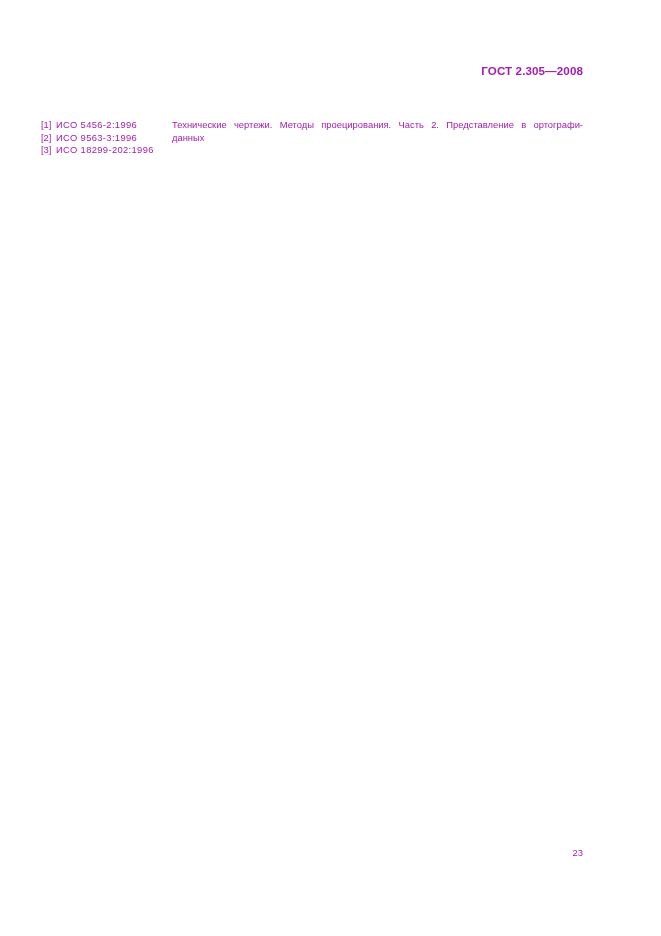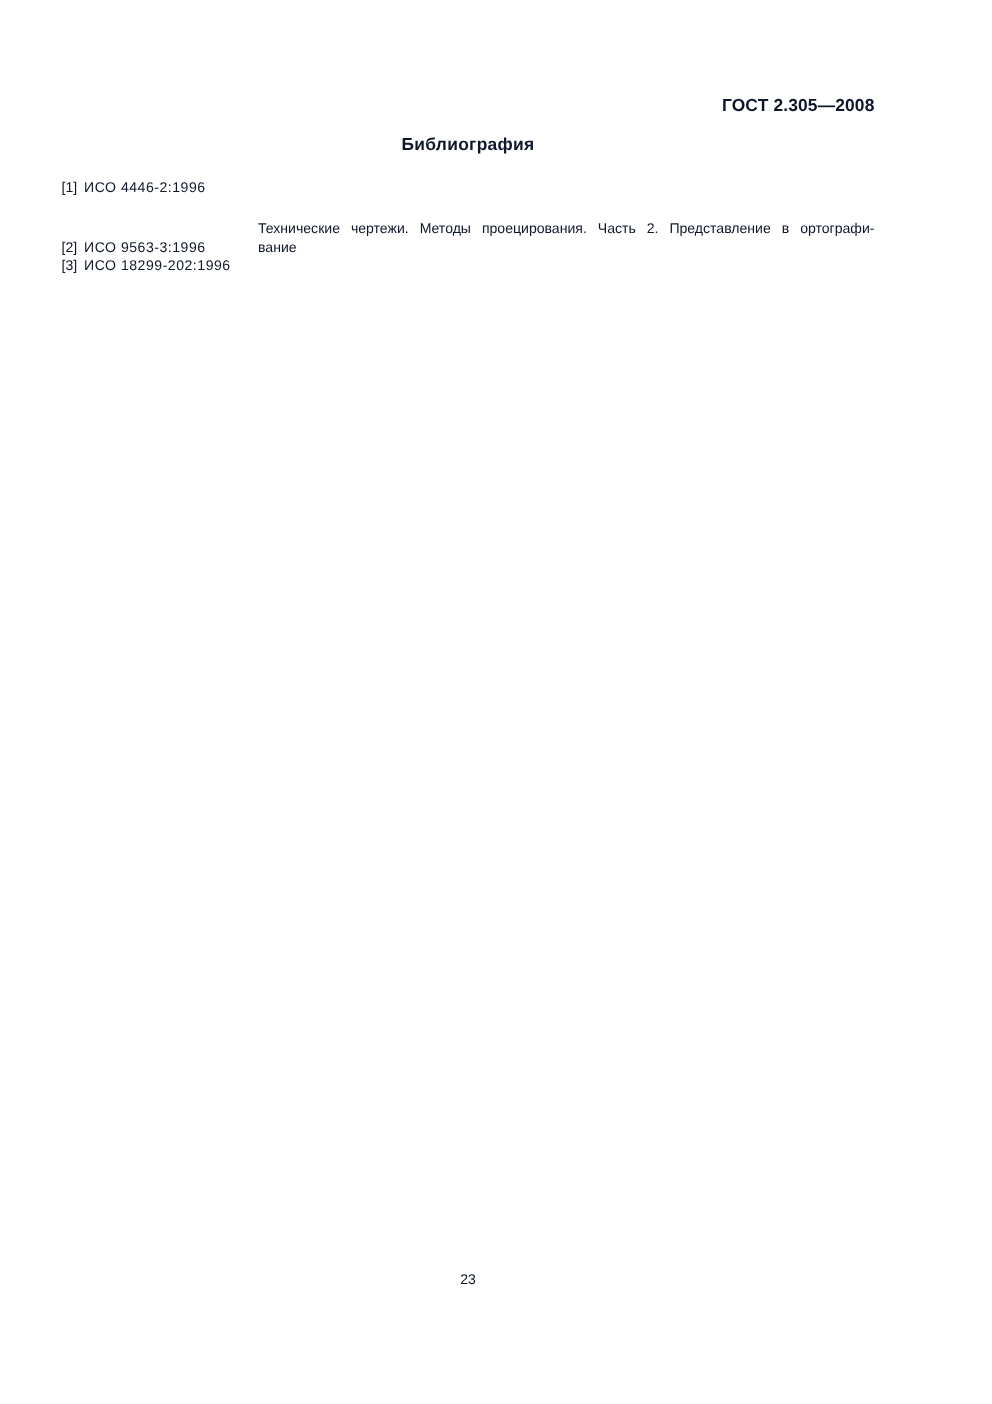--- a/index.html
+++ b/index.html
@@ -6,21 +6,21 @@
     margin: 0;
     padding: 0;
     background: #ffffff;
   }
   .page {
     position: relative;
     width: 661px;
     height: 936px;
     background: #ffffff;
     font-family: "Liberation Sans", sans-serif;
-    color: #0f172a;
+    color: #a21caf;
     overflow: hidden;
     text-decoration: underline;
   }
   .std-code {
     position: absolute;
     top: 64px;
     left: 41px;
     width: 542px;
     text-align: right;
     font-size: 11.6px;
@@ -65,55 +65,53 @@
     flex: 0 0 411px;
     width: 411px;
   }
   .desc .dl {
     text-align: left;
   }
   .desc .dl.jfull {
     text-align: justify;
     text-align-last: justify;
     text-justify: inter-word;
-    margin-top: 27px;
   }
   .pagenum {
     position: absolute;
     top: 847px;
     left: 41px;
     width: 542px;
-    text-align: center;
+    text-align: right;
     font-size: 9.4px;
   }
 </style>
 </head>
 <body>
 
 <div class="page">
 
   <div class="std-code">ГОСТ 2.305—2008</div>
 
-  <div class="bib-title">Библиография</div>
 
   <div class="entries">
 
     <div class="entry">
       <div class="ref">[1]</div>
-      <div class="code">ИСО 4446-2:1996</div>
+      <div class="code">ИСО 5456-2:1996</div>
       <div class="desc">
         <div class="dl jfull">Технические чертежи. Методы проецирования. Часть 2. Представление в ортографи-</div>
       </div>
     </div>
 
     <div class="entry">
       <div class="ref">[2]</div>
       <div class="code">ИСО 9563-3:1996</div>
       <div class="desc">
-        <div class="dl">вание</div>
+        <div class="dl">данных</div>
       </div>
     </div>
 
     <div class="entry">
       <div class="ref">[3]</div>
       <div class="code">ИСО 18299-202:1996</div>
       <div class="desc">
       </div>
     </div>
 

